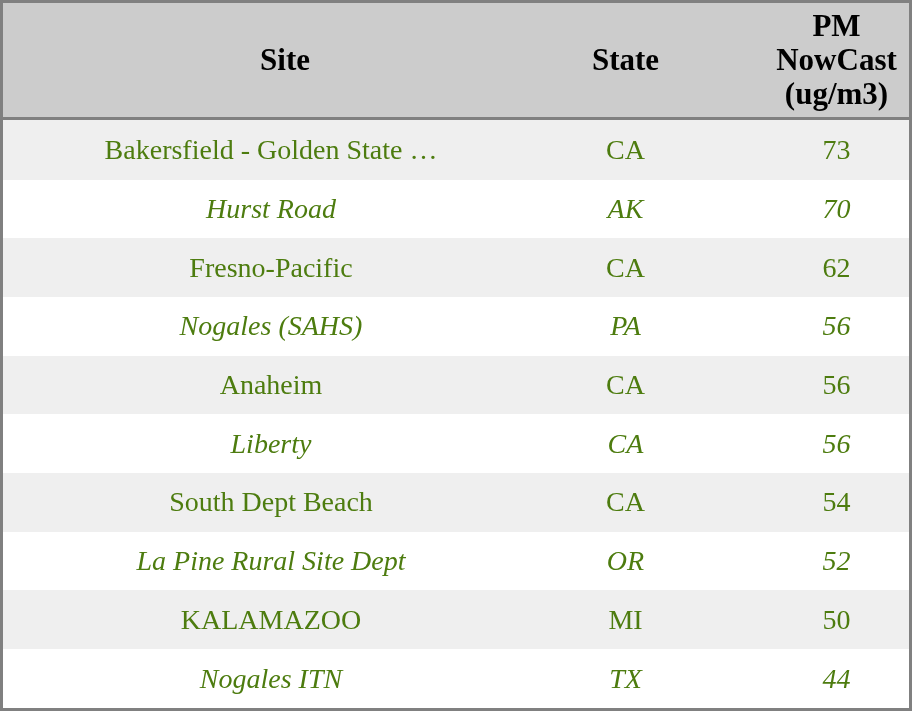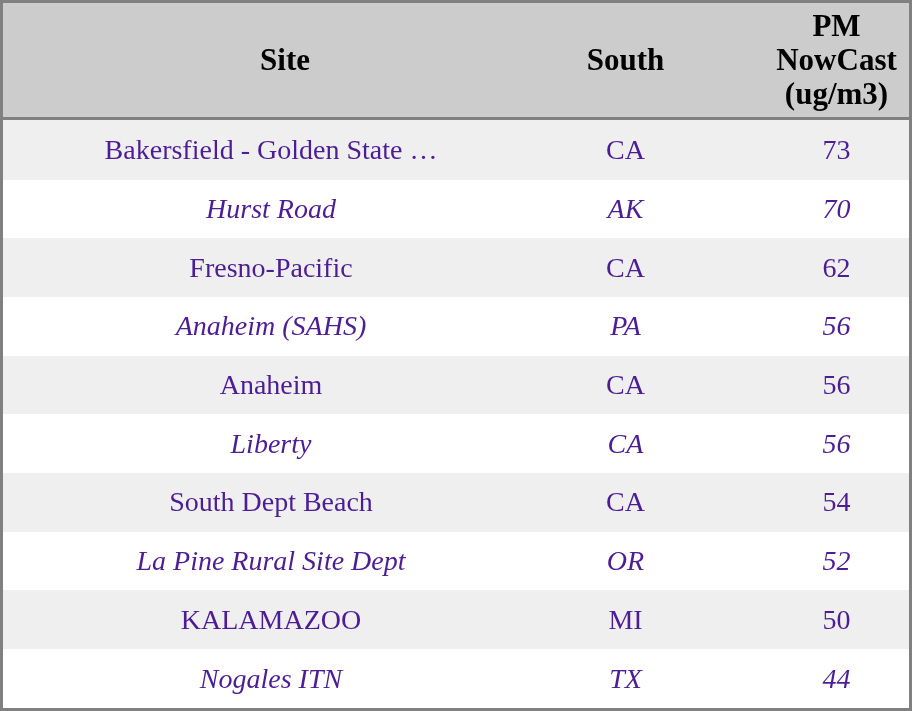--- a/index.html
+++ b/index.html
@@ -39,21 +39,21 @@
   }
   thead th.col-site { width: 500px; padding-left: 32px; }
   thead th.col-state { width: 165px; }
   thead th.col-value { width: 241px; }
 
   tbody td {
     font-size: 28px;
     text-align: center;
     vertical-align: middle;
     padding: 4px 22px;
-    color: #4c1d95;
+    color: #4d7c0f;
     border: none;
     white-space: nowrap;
     overflow: hidden;
     text-overflow: ellipsis;
   }
   tbody tr.odd-row td {
     background: #efefef;
   }
   tbody tr.even-row td {
     background: #ffffff;
@@ -61,21 +61,21 @@
   }
 </style>
 </head>
 <body>
 
 <div class="table-wrap">
   <table class="aqi-table">
     <thead>
       <tr>
         <th class="col-site">Site</th>
-        <th class="col-state">South</th>
+        <th class="col-state">State</th>
         <th class="col-value">
           <div>PM</div>
           <div>NowCast</div>
           <div>(ug/m3)</div>
         </th>
       </tr>
     </thead>
     <tbody>
       <tr class="odd-row">
         <td>Bakersfield - Golden State …</td>
@@ -86,21 +86,21 @@
         <td>Hurst Road</td>
         <td>AK</td>
         <td>70</td>
       </tr>
       <tr class="odd-row">
         <td>Fresno-Pacific</td>
         <td>CA</td>
         <td>62</td>
       </tr>
       <tr class="even-row">
-        <td>Anaheim (SAHS)</td>
+        <td>Nogales (SAHS)</td>
         <td>PA</td>
         <td>56</td>
       </tr>
       <tr class="odd-row">
         <td>Anaheim</td>
         <td>CA</td>
         <td>56</td>
       </tr>
       <tr class="even-row">
         <td>Liberty</td>

